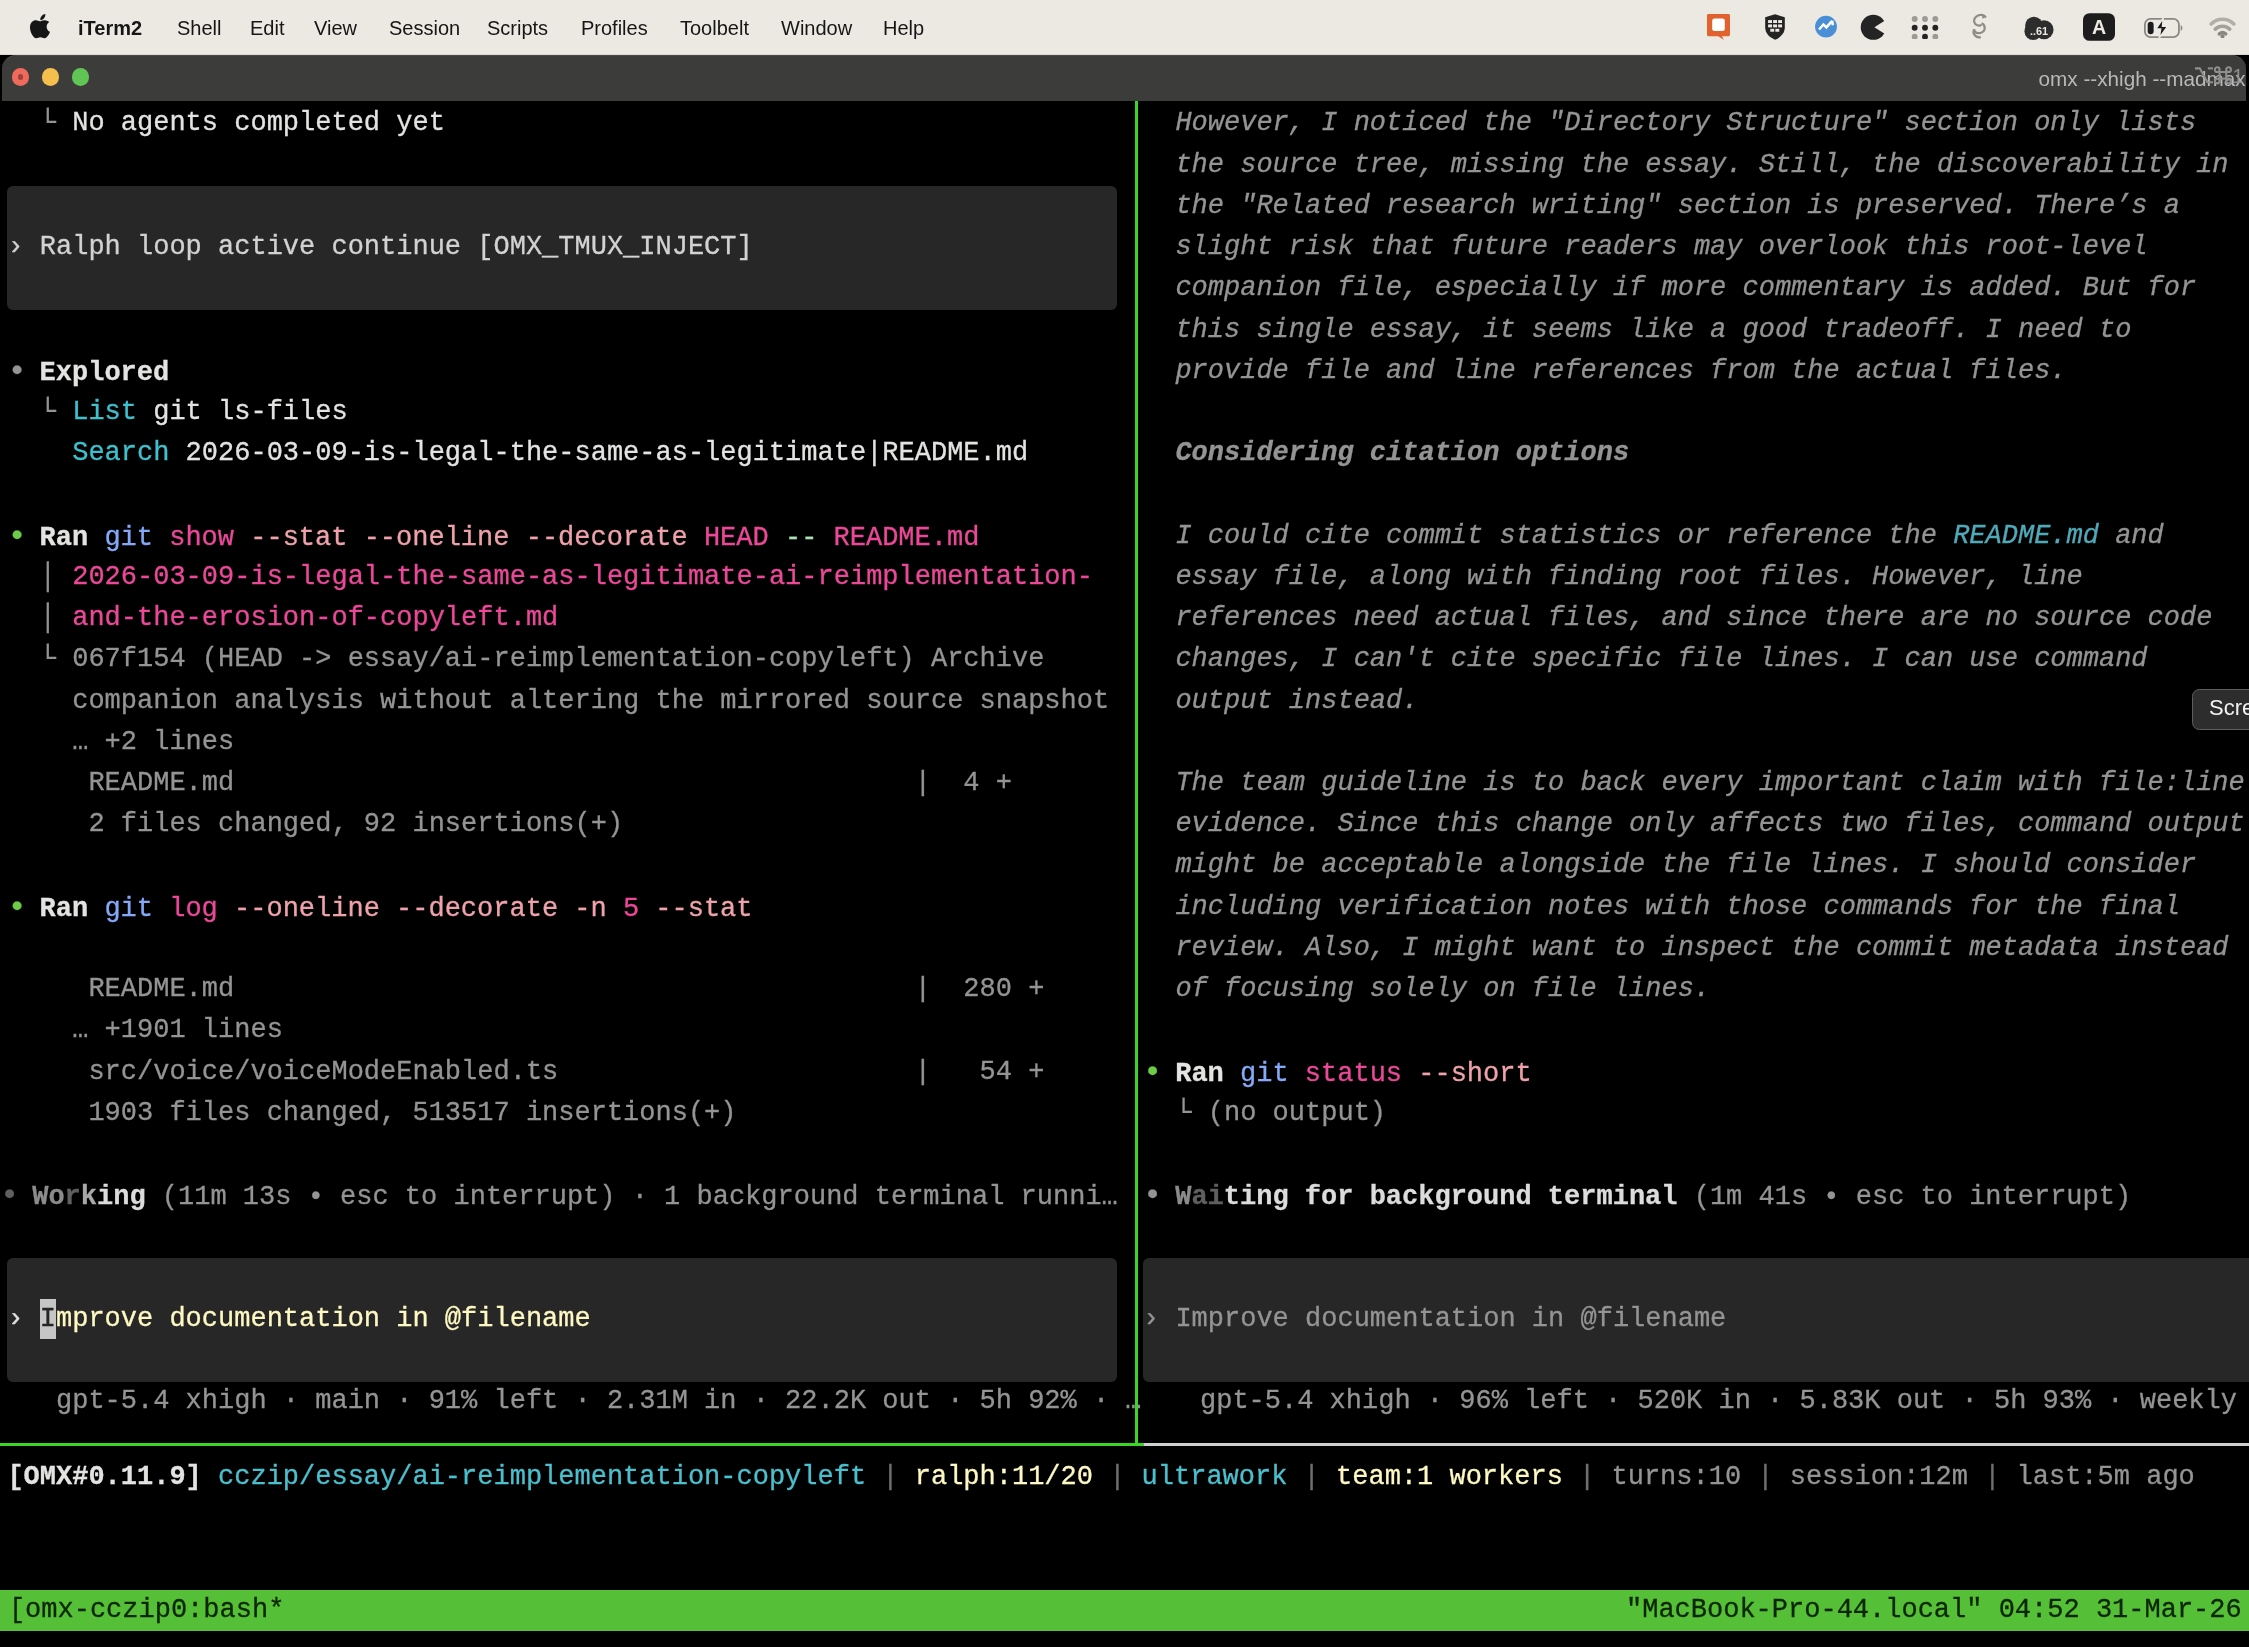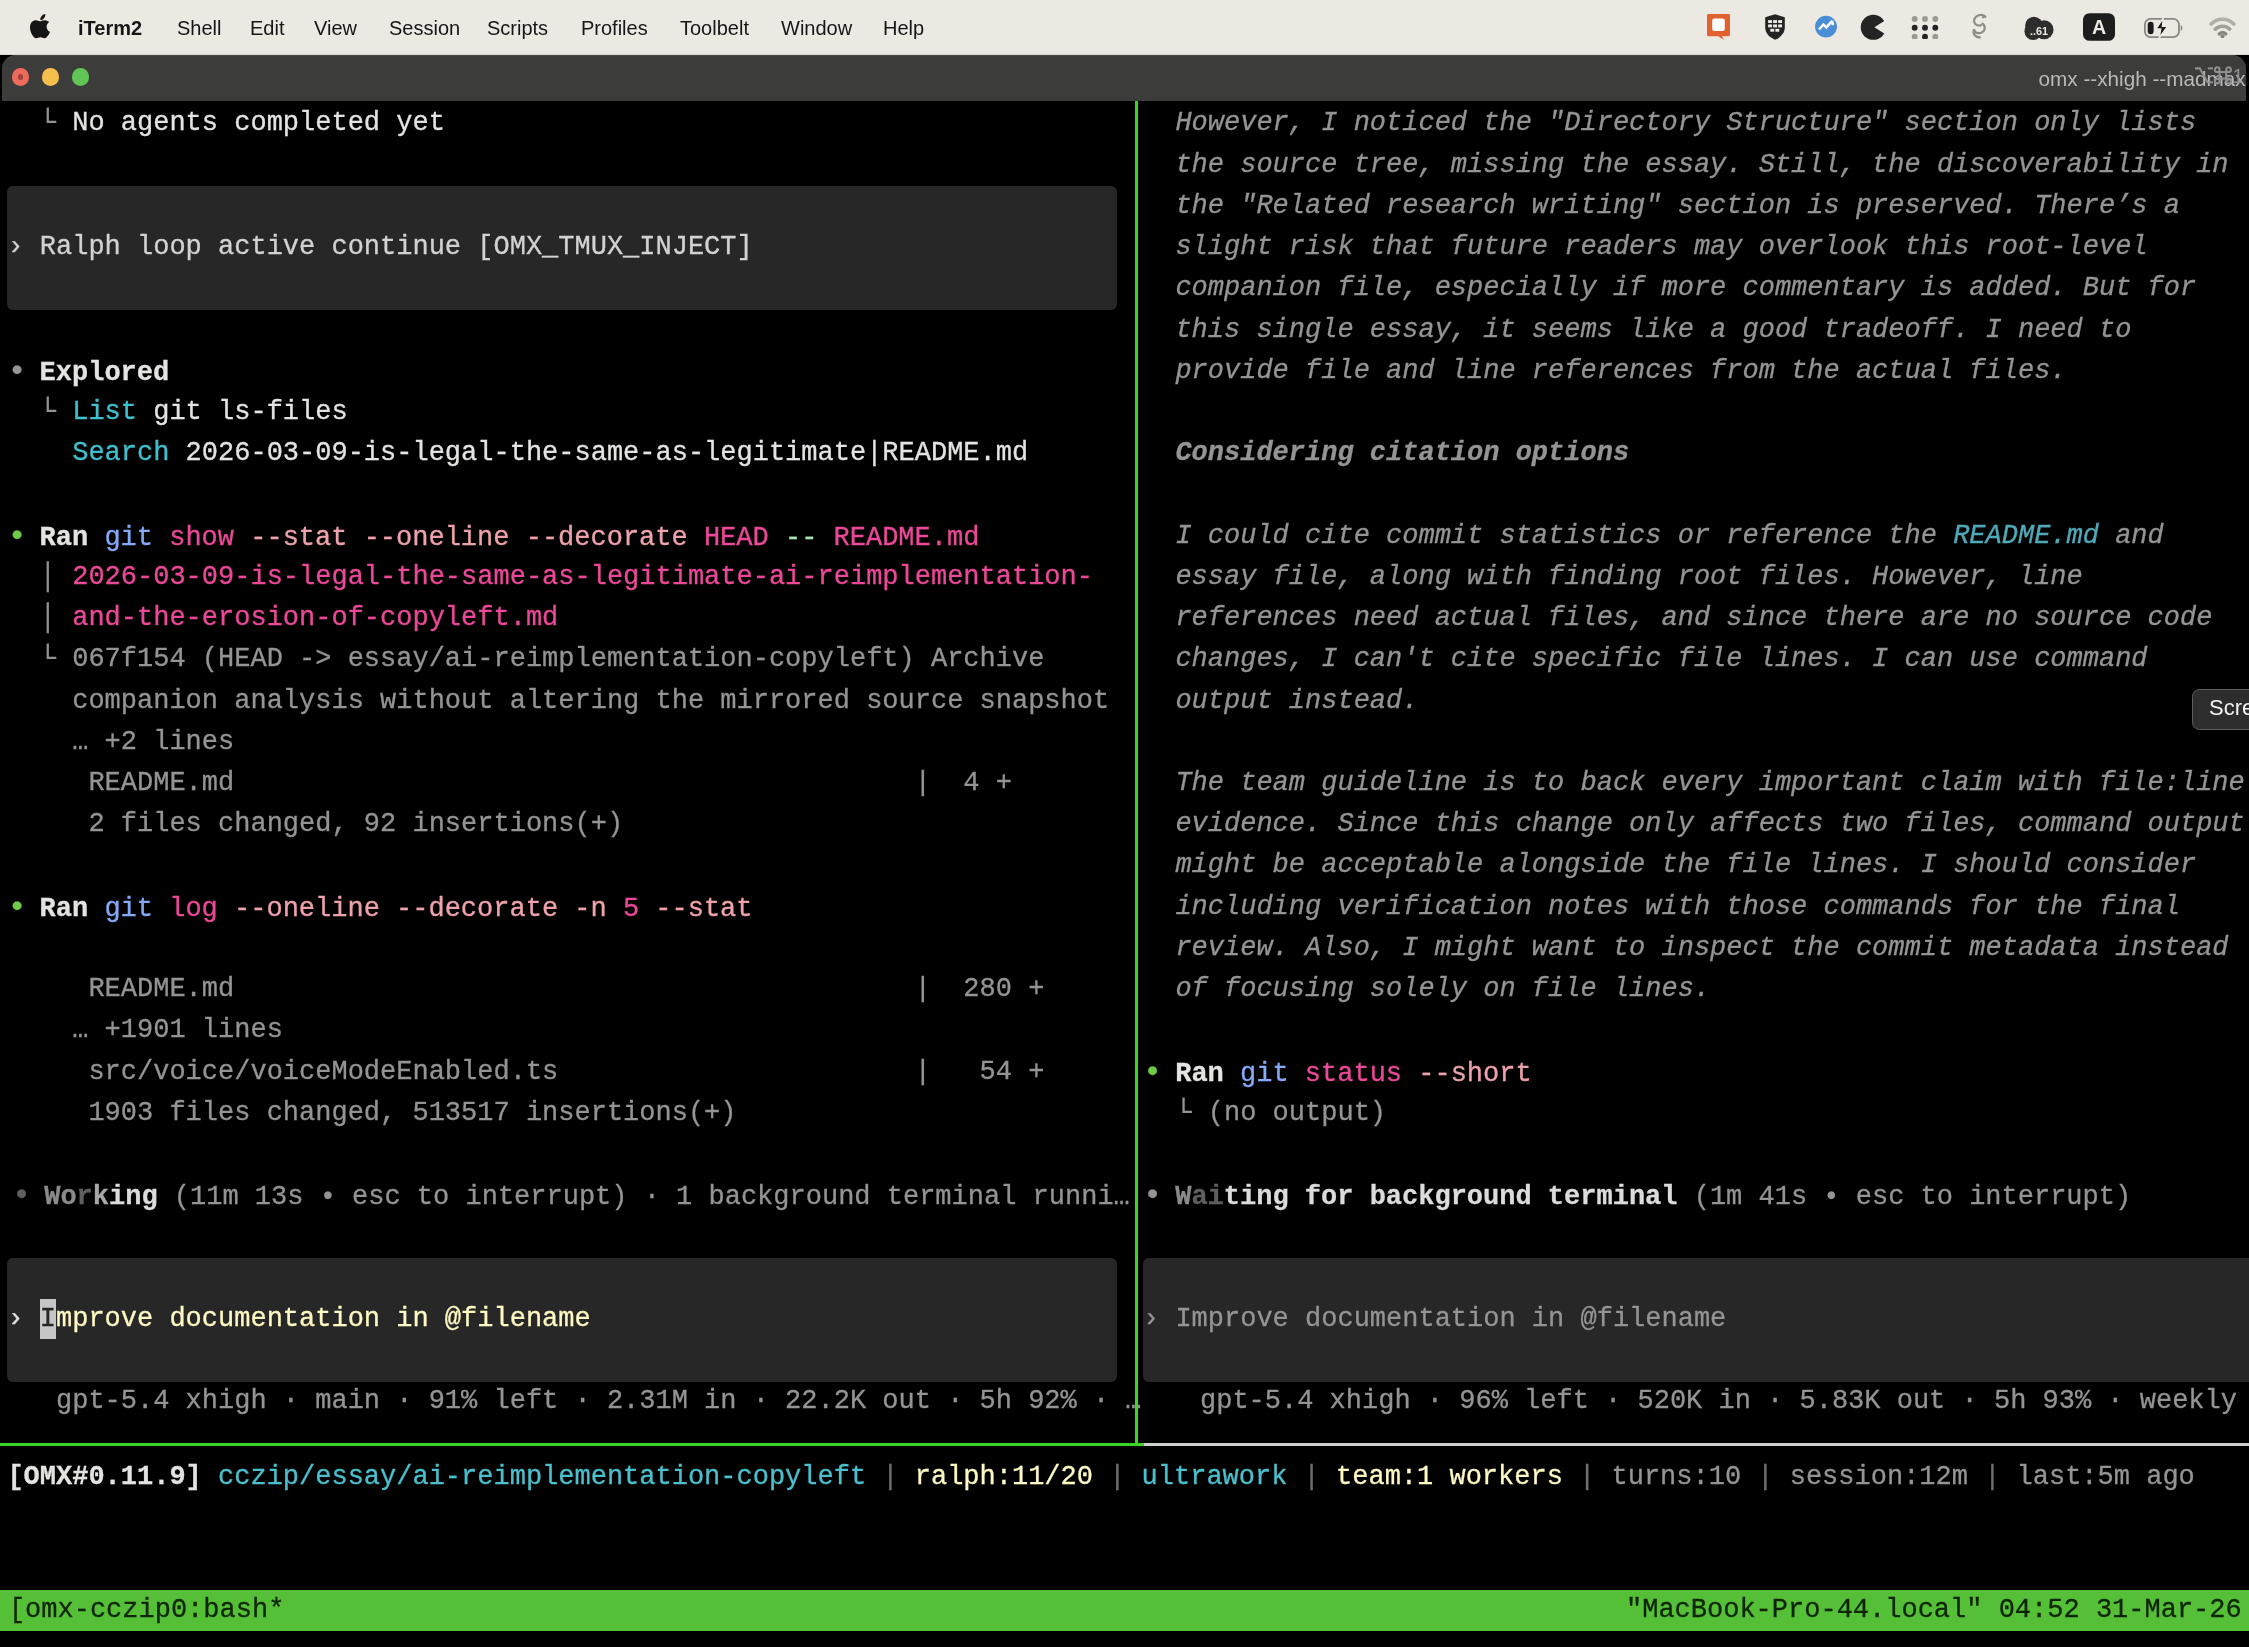--- a/index.html
+++ b/index.html
@@ -168,21 +168,21 @@
 <div class="tl" style="left:7.4px;top:639px"><span class="g">  └ 067f154 (HEAD -&gt; essay/ai-reimplementation-copyleft) Archive</span></div>
 <div class="tl" style="left:7.4px;top:681px"><span class="g">    companion analysis without altering the mirrored source snapshot</span></div>
 <div class="tl" style="left:7.4px;top:722px"><span class="g">    … +2 lines</span></div>
 <div class="tl" style="left:7.4px;top:763px"><span class="g">     README.md                                          |  4 +</span></div>
 <div class="tl" style="left:7.4px;top:804px"><span class="g">     2 files changed, 92 insertions(+)</span></div>
 <div class="tl" style="left:7.4px;top:887px"><span class="gb blt">•</span> <span class="fg b">Ran</span> <span class="bl">git</span> <span class="lv">log</span> <span class="pk">--oneline</span> <span class="pk">--decorate</span> <span class="pk">-n</span> <span class="lv">5</span> <span class="pk">--stat</span></div>
 <div class="tl" style="left:7.4px;top:969px"><span class="g">     README.md                                          |  280 +</span></div>
 <div class="tl" style="left:7.4px;top:1010px"><span class="g">    … +1901 lines</span></div>
 <div class="tl" style="left:7.4px;top:1052px"><span class="g">     src/voice/voiceModeEnabled.ts                      |   54 +</span></div>
 <div class="tl" style="left:7.4px;top:1093px"><span class="g">     1903 files changed, 513517 insertions(+)</span></div>
-<div class="tl" style="left:12px;top:1175px"><span class="dmb blt">•</span> <span class="wg1 b">Wo</span><span class="wg0 b">r</span><span class="wg2 b">k</span><span class="shine b">ing</span><span class="g"> (11m 13s • esc to interrupt) · 1 background terminal runni…</span></div>
+<div class="tl" style="left:0;top:1175px"><span class="dmb blt">•</span> <span class="wg1 b">Wo</span><span class="wg0 b">r</span><span class="wg2 b">k</span><span class="shine b">ing</span><span class="g"> (11m 13s • esc to interrupt) · 1 background terminal runni…</span></div>
 <div class="tl" style="left:7.4px;top:1299px"><span class="fg">› </span><span class="cur">I</span><span class="ig">mprove documentation in @filename</span></div>
 <div class="tl" style="left:7.4px;top:1381px"><span class="g">   gpt-5.4 xhigh · main · 91% left · 2.31M in · 22.2K out · 5h 92% · …</span></div>
 <div class="tl" style="left:1143px;top:103px"><span class="g i">  However, I noticed the "Directory Structure" section only lists</span></div>
 <div class="tl" style="left:1143px;top:145px"><span class="g i">  the source tree, missing the essay. Still, the discoverability in</span></div>
 <div class="tl" style="left:1143px;top:186px"><span class="g i">  the "Related research writing" section is preserved. There’s a</span></div>
 <div class="tl" style="left:1143px;top:227px"><span class="g i">  slight risk that future readers may overlook this root-level</span></div>
 <div class="tl" style="left:1143px;top:268px"><span class="g i">  companion file, especially if more commentary is added. But for</span></div>
 <div class="tl" style="left:1143px;top:310px"><span class="g i">  this single essay, it seems like a good tradeoff. I need to</span></div>
 <div class="tl" style="left:1143px;top:351px"><span class="g i">  provide file and line references from the actual files.</span></div>
 <div class="tl" style="left:1143px;top:433px"><span class="g i b">  Considering citation options</span></div>

